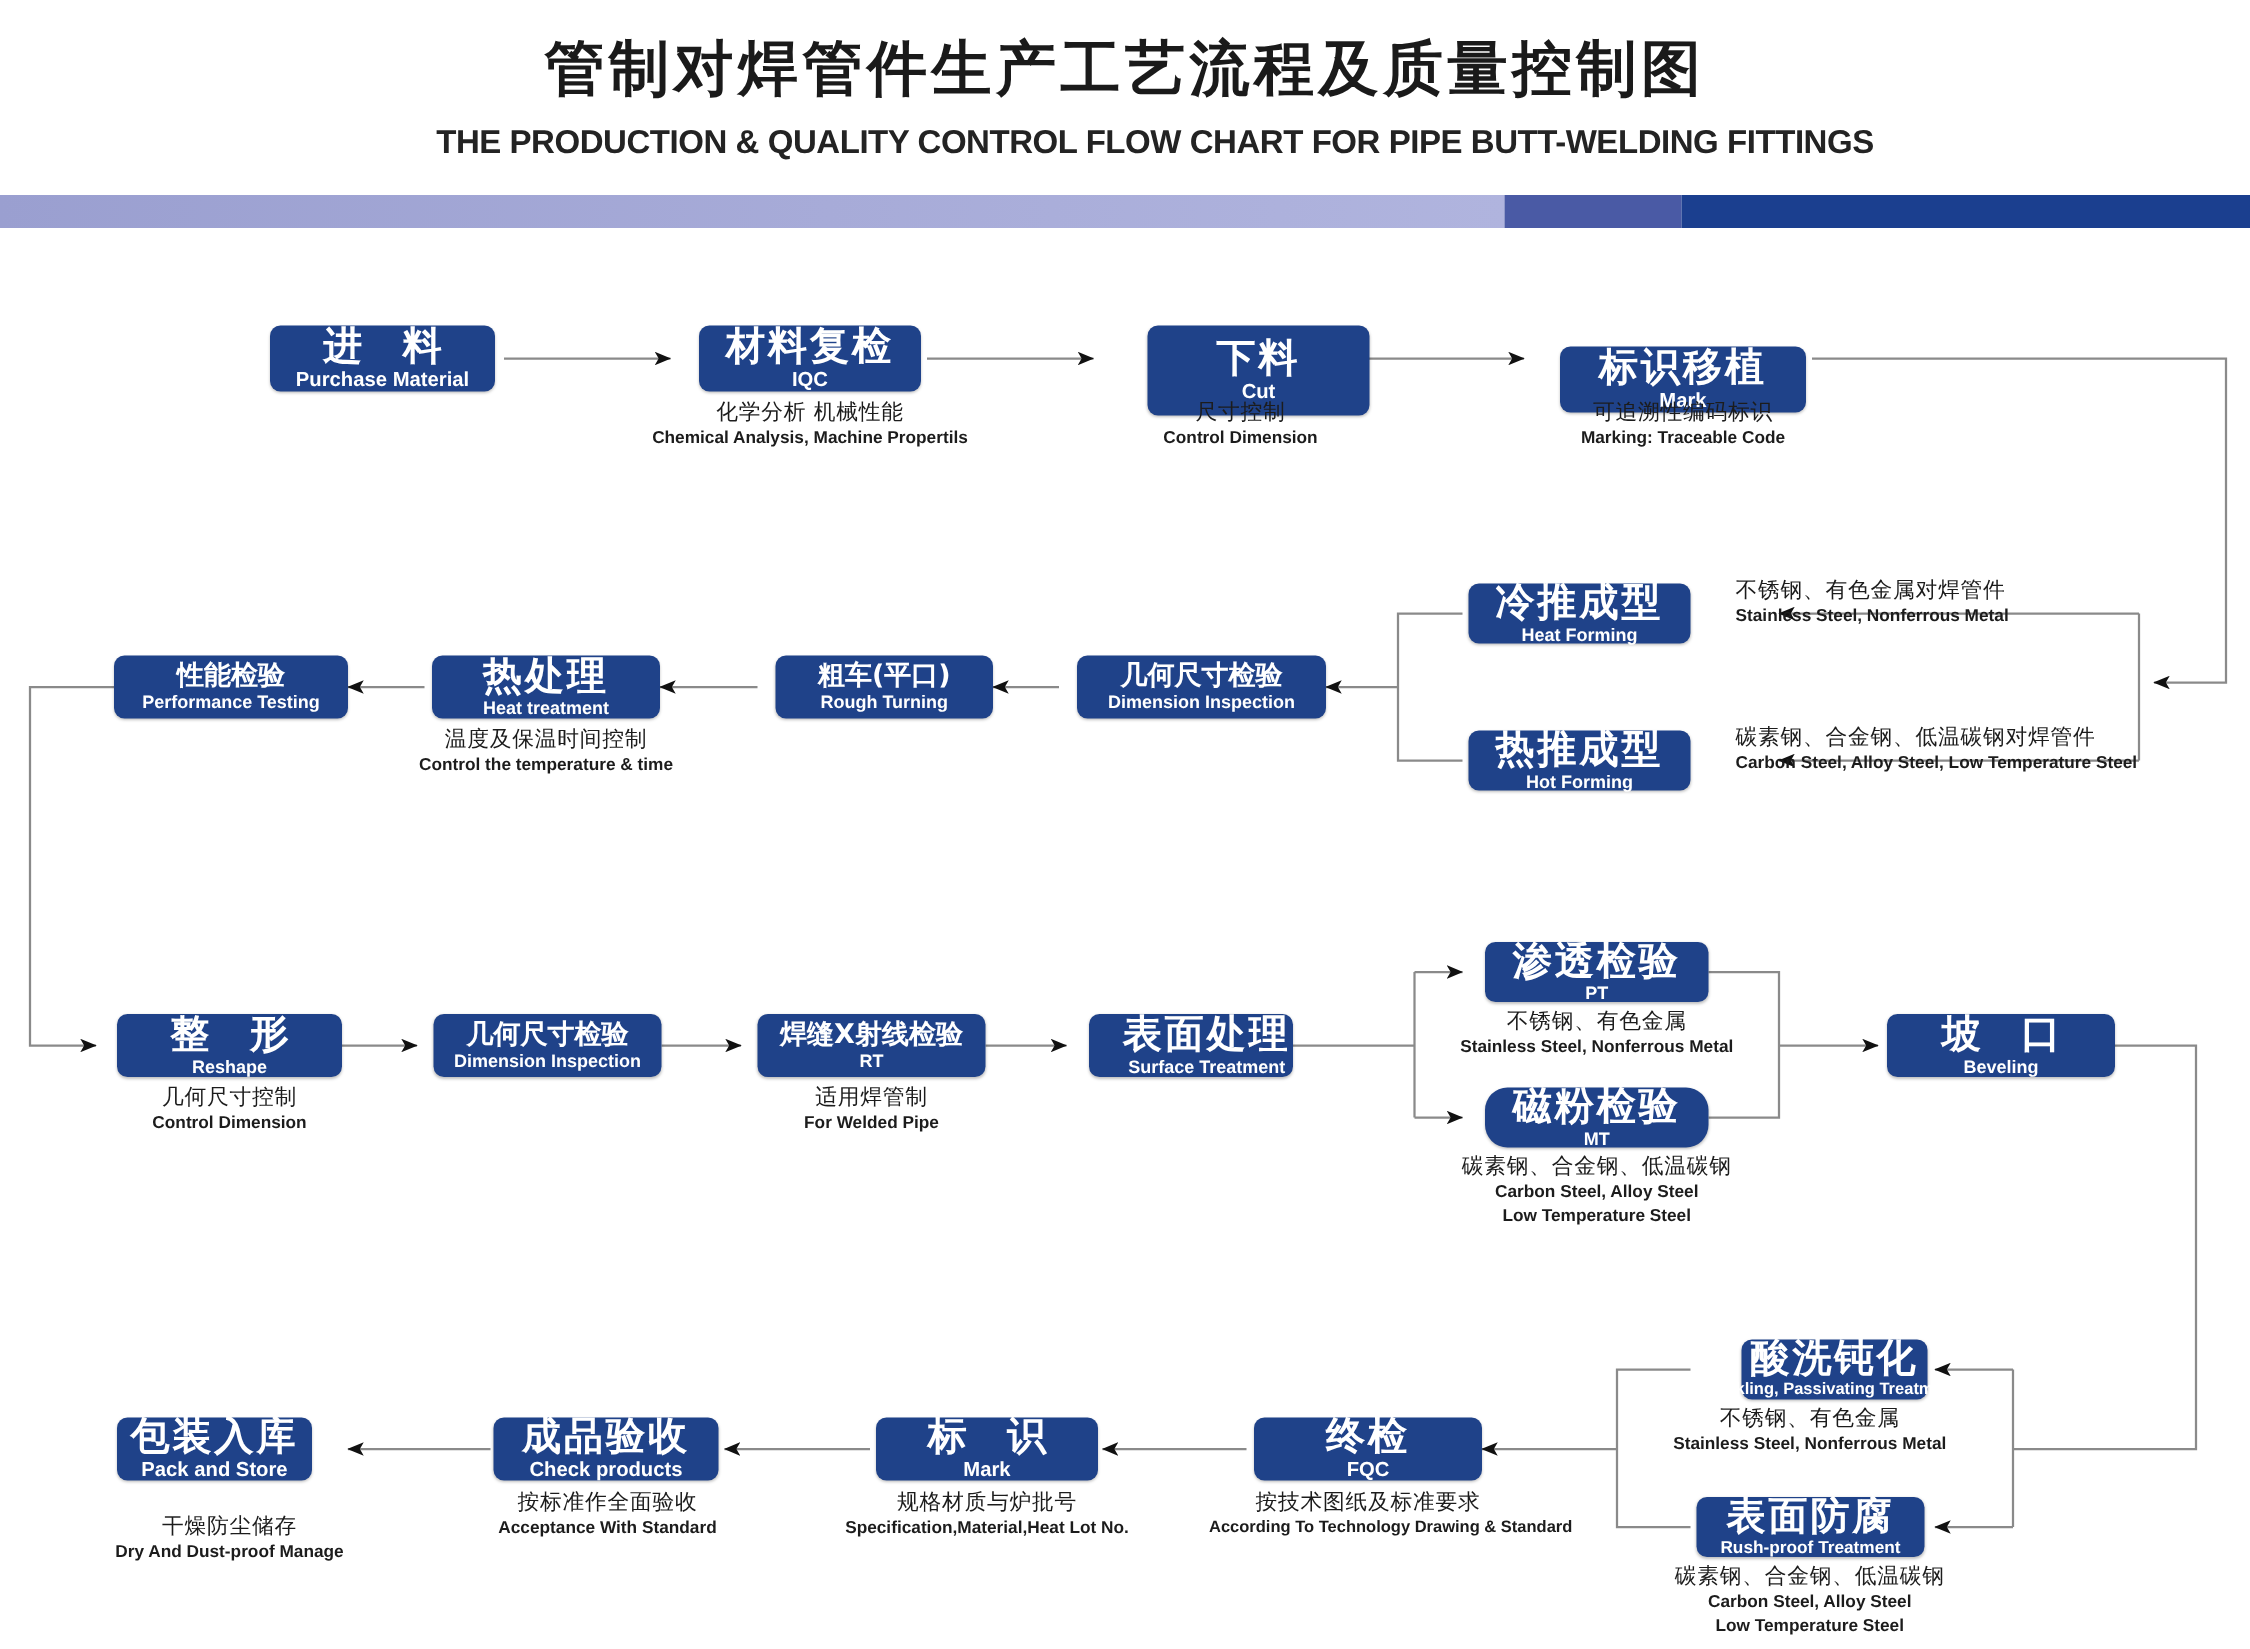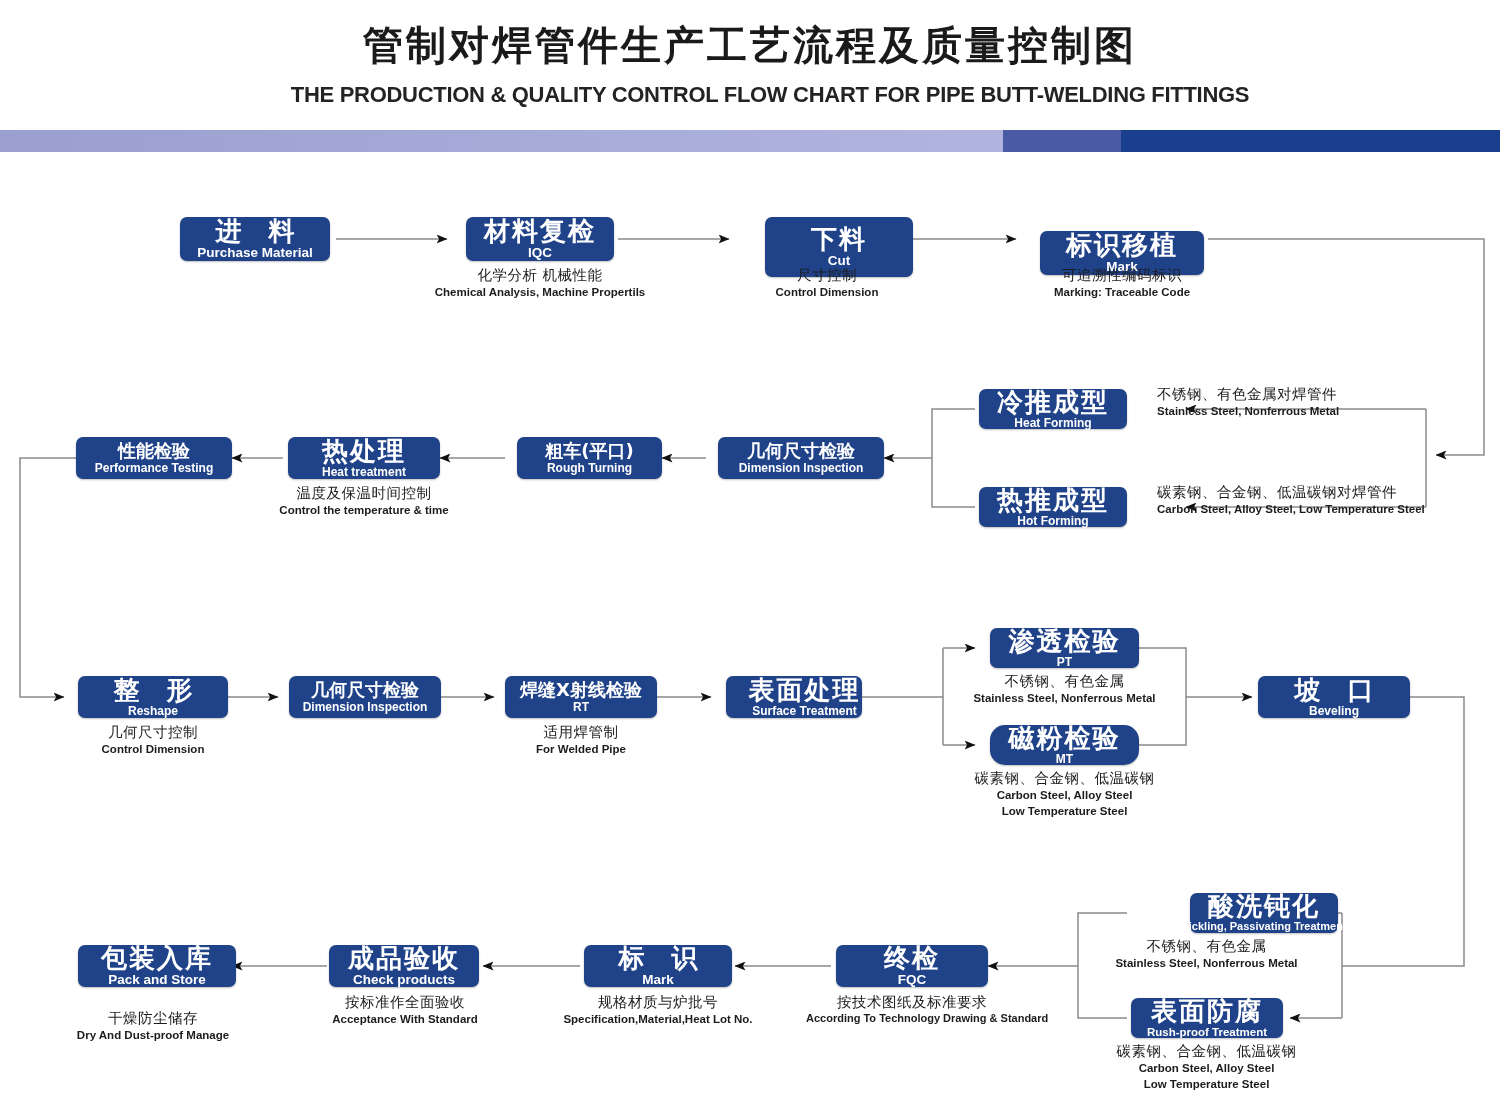--- a/index.html
+++ b/index.html
@@ -251,21 +251,21 @@
     <span class="c1">碳素钢、合金钢、低温碳钢</span>
     <span class="c2">Carbon Steel, Alloy Steel</span>
     <span class="c2">Low Temperature Steel</span>
   </div>
 
   <div class="node" style="left:1258px;top:676px;width:152px;height:42px;">
     <span class="cn wide">坡  口</span>
     <span class="en sm">Beveling</span>
   </div>
 
-  <div class="node" style="left:1190px;top:893px;width:148px;height:40px;">
+  <div class="node" style="left:1161px;top:893px;width:124px;height:40px;">
     <span class="cn">酸洗钝化</span>
     <span class="en" style="font-size:11px;">Pickling, Passivating  Treatment</span>
   </div>
   <div class="cap" style="left:1104px;top:937px;width:205px;">
     <span class="c1">不锈钢、有色金属</span>
     <span class="c2">Stainless Steel, Nonferrous Metal</span>
   </div>
 
   <div class="node" style="left:1131px;top:998px;width:152px;height:40px;">
     <span class="cn">表面防腐</span>
@@ -297,21 +297,21 @@
 
   <div class="node" style="left:329px;top:945px;width:150px;height:42px;">
     <span class="cn">成品验收</span>
     <span class="en">Check products</span>
   </div>
   <div class="cap" style="left:302px;top:993px;width:206px;">
     <span class="c1">按标准作全面验收</span>
     <span class="c2">Acceptance  With  Standard</span>
   </div>
 
-  <div class="node" style="left:78px;top:945px;width:158px;height:42px;">
+  <div class="node" style="left:78px;top:945px;width:130px;height:42px;">
     <span class="cn">包装入库</span>
     <span class="en">Pack and Store</span>
   </div>
   <div class="cap" style="left:50px;top:993px;width:206px;margin-top:16px;">
     <span class="c1">干燥防尘储存</span>
     <span class="c2">Dry  And Dust-proof  Manage</span>
   </div>
 
 </div>
 

